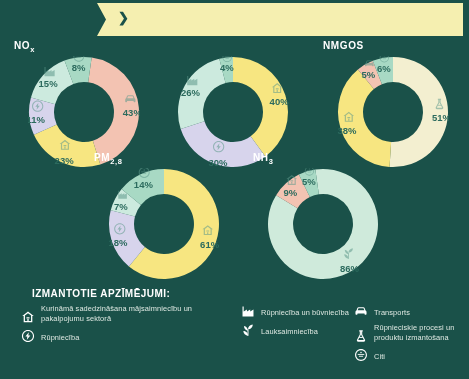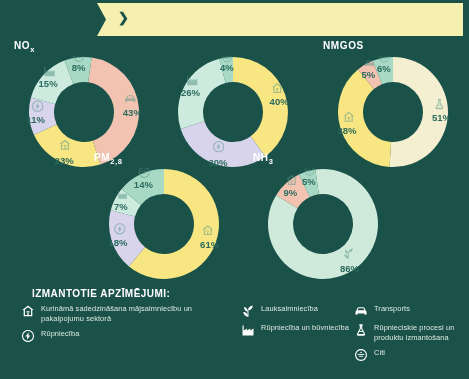--- a/index.html
+++ b/index.html
@@ -77,21 +77,21 @@
     position: absolute; left: 2px; top: 0;
     color: #ffffff;
     font-size: 10px; font-weight: bold;
     letter-spacing: .45px;
     margin-left: 12px;
   }
   .legend-col { position: absolute; }
   .legend-item {
     position: relative;
     display: flex;
-    align-items: flex-start;
+    align-items: flex-end;
     margin-bottom: 5px;
   }
   .legend-ico {
     width: 15px; height: 15px;
     flex: 0 0 15px;
     margin-right: 6px;
     margin-top: -1px;
     display: flex; align-items: center; justify-content: center;
   }
   .legend-lbl {
@@ -351,40 +351,40 @@
               <path d="M13.4 5.6 7.6 13h3.3l-.9 5.6 6-7.6h-3.4l.8-5.4Z" fill="#ffffff"></path>
             </svg>
           </span>
           <span class="legend-lbl">Rūpniecība</span>
         </div>
       </div>
     <div class="legend-col col-b">
         <div class="legend-item">
           <span class="legend-ico">
             <svg viewBox="0 0 24 24" width="14" height="14">
-              <path d="M12 22V10.5c0-2 .8-3.8 2.3-5.3C15.9 3.5 18 2.6 20 2.4c.2 2-.5 4.2-2 5.8-1.6 1.8-3.8 2.6-6 2.6" fill="#ffffff"></path>
-              <path d="M12 22c0-2.6-.9-4.6-2.4-6.1C8 14.4 5.9 13.7 4 13.6c.1 2 .9 4 2.4 5.5C7.9 20.6 9.9 21.4 12 22Z" fill="#ffffff"></path>
-              <path d="M12 13.4c0-2.2-.7-4-1.9-5.4C8.8 6.5 7 5.6 5.2 5.3c-.1 2 .6 3.9 1.9 5.3 1.3 1.5 3 2.4 4.9 2.8Z" fill="#ffffff"></path>
-              <rect x="11.2" y="11" width="1.6" height="11" fill="#ffffff"></rect>
-            </svg>
-          </span>
-          <span class="legend-lbl">Lauksaimniecība</span>
-        </div>
-        <div class="legend-item">
-          <span class="legend-ico">
-            <svg viewBox="0 0 24 24" width="14" height="14">
               <path d="M2.6 21.4h18.8V9.6l-5.6 3.3V9.6l-5.6 3.3V9.6L4.6 12.9V4.2H2.6v17.2Z" fill="#ffffff"></path>
               <rect x="5.2" y="14.6" width="2.2" height="4.4" fill="#ffffff"></rect>
               <rect x="9.4" y="14.6" width="2.2" height="4.4" fill="#ffffff"></rect>
               <rect x="13.6" y="14.6" width="2.2" height="4.4" fill="#ffffff"></rect>
               <rect x="17.8" y="14.6" width="2" height="4.4" fill="#ffffff"></rect>
             </svg>
           </span>
           <span class="legend-lbl">Rūpniecība un būvniecība</span>
         </div>
+        <div class="legend-item">
+          <span class="legend-ico">
+            <svg viewBox="0 0 24 24" width="14" height="14">
+              <path d="M12 22V10.5c0-2 .8-3.8 2.3-5.3C15.9 3.5 18 2.6 20 2.4c.2 2-.5 4.2-2 5.8-1.6 1.8-3.8 2.6-6 2.6" fill="#ffffff"></path>
+              <path d="M12 22c0-2.6-.9-4.6-2.4-6.1C8 14.4 5.9 13.7 4 13.6c.1 2 .9 4 2.4 5.5C7.9 20.6 9.9 21.4 12 22Z" fill="#ffffff"></path>
+              <path d="M12 13.4c0-2.2-.7-4-1.9-5.4C8.8 6.5 7 5.6 5.2 5.3c-.1 2 .6 3.9 1.9 5.3 1.3 1.5 3 2.4 4.9 2.8Z" fill="#ffffff"></path>
+              <rect x="11.2" y="11" width="1.6" height="11" fill="#ffffff"></rect>
+            </svg>
+          </span>
+          <span class="legend-lbl">Lauksaimniecība</span>
+        </div>
       </div>
     <div class="legend-col col-c">
         <div class="legend-item">
           <span class="legend-ico">
             <svg viewBox="0 0 24 24" width="14" height="14">
               <path d="M4.2 11.2 5.8 7c.35-.95 1.2-1.5 2.2-1.5h8c1 0 1.85.55 2.2 1.5l1.6 4.2c1 .35 1.7 1.3 1.7 2.4v3.6c0 .6-.5 1.1-1.1 1.1h-1.3c-.6 0-1.1-.5-1.1-1.1v-.9H6v.9c0 .6-.5 1.1-1.1 1.1H3.6c-.6 0-1.1-.5-1.1-1.1v-3.6c0-1.1.7-2.05 1.7-2.4Zm2.1-.3h11.4l-1.2-3.2c-.1-.3-.4-.5-.7-.5H8.2c-.3 0-.6.2-.7.5l-1.2 3.2Z" fill="#ffffff"></path>
               <circle cx="6.6" cy="14.3" r="1.25" fill="#ffffff"></circle>
               <circle cx="17.4" cy="14.3" r="1.25" fill="#ffffff"></circle>
             </svg>
           </span>

